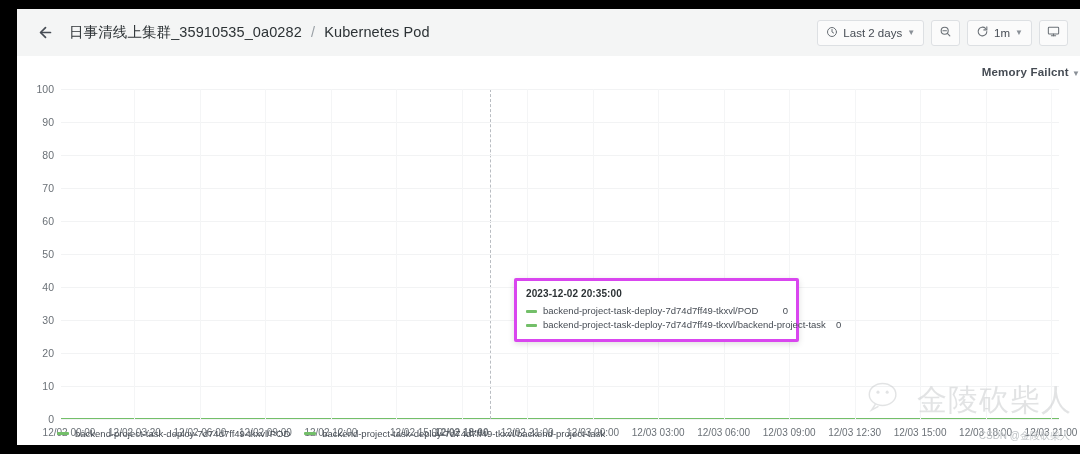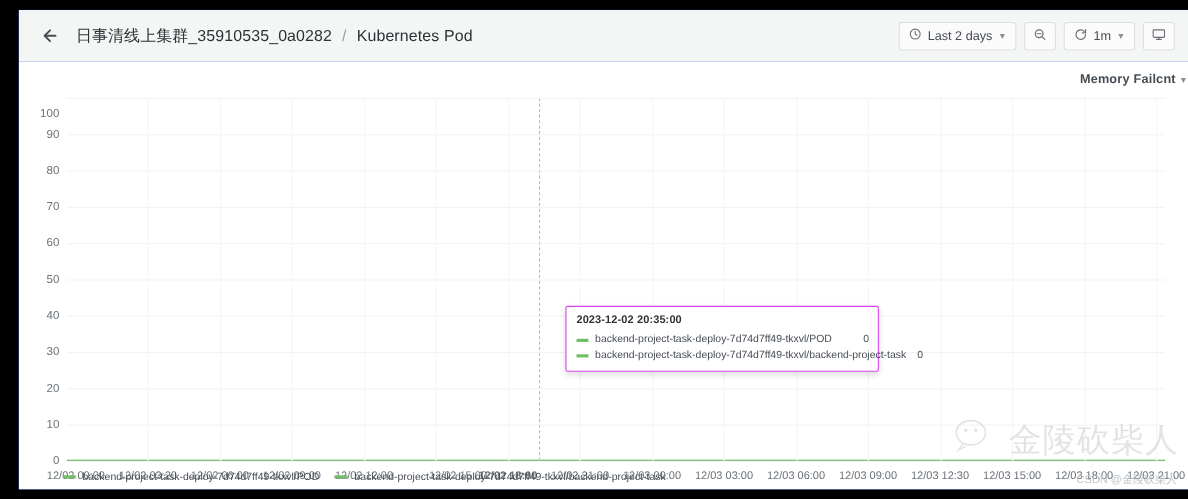--- a/index.html
+++ b/index.html
@@ -6,21 +6,21 @@
   html, body {
     width: 1080px; height: 454px;
     background: #000;
     font-family: "Liberation Sans", "DejaVu Sans", sans-serif;
     overflow: hidden;
   }
   #app {
     position: absolute;
     left: 17px; top: 9px;
     width: 1063px; height: 436px;
-    background: #1d4ed8;
+    background: #86efac;
     overflow: hidden;
   }
   
   #header {
     position: absolute; left: 0; top: 0;
     width: 1063px; height: 47px;
     background: #f4f5f5;
     display: flex; align-items: center;
   }
   #back-arrow {
@@ -92,21 +92,21 @@
   #crosshair {
     position: absolute; top: 0; height: 100%; width: 0;
     border-left: 1px dashed #b9bdc2;
   }
   
   #tooltip {
     position: absolute;
     left: 497px; top: 222px;
     width: 285px;
     background: #ffffff;
-    border: 1px solid #d946ef;
+    border: 3px solid #d946ef;
     border-radius: 2px;
     box-shadow: 0 2px 6px rgba(0,0,0,.13);
     padding: 7px 8px 7px 9px;
     z-index: 20;
   }
   #tooltip-time {
     font-size: 10px; font-weight: bold; color: #2c3235;
     margin-bottom: 5px; letter-spacing: .1px;
   }
   .tt-row {
@@ -234,21 +234,21 @@
         <div class="ylabel" style="top: 165px;">50</div>
         <div class="gridline-h" style="top: 132px;"></div>
         <div class="ylabel" style="top: 132px;">60</div>
         <div class="gridline-h" style="top: 99px;"></div>
         <div class="ylabel" style="top: 99px;">70</div>
         <div class="gridline-h" style="top: 66px;"></div>
         <div class="ylabel" style="top: 66px;">80</div>
         <div class="gridline-h" style="top: 33px;"></div>
         <div class="ylabel" style="top: 33px;">90</div>
         <div class="gridline-h" style="top: 0px;"></div>
-        <div class="ylabel" style="top: 14px;">100</div>
+        <div class="ylabel" style="top: 0px;">100</div>
         <div class="xlabel" style="left: 8px;">12/02 00:00</div>
         <div class="gridline-v" style="left: 73.4667px;"></div>
         <div class="xlabel" style="left: 73.4667px;">12/02 03:20</div>
         <div class="gridline-v" style="left: 138.933px;"></div>
         <div class="xlabel" style="left: 138.933px;">12/02 06:00</div>
         <div class="gridline-v" style="left: 204.4px;"></div>
         <div class="xlabel" style="left: 204.4px;">12/02 09:00</div>
         <div class="gridline-v" style="left: 269.867px;"></div>
         <div class="xlabel" style="left: 269.867px;">12/02 12:00</div>
         <div class="gridline-v" style="left: 335.333px;"></div>

